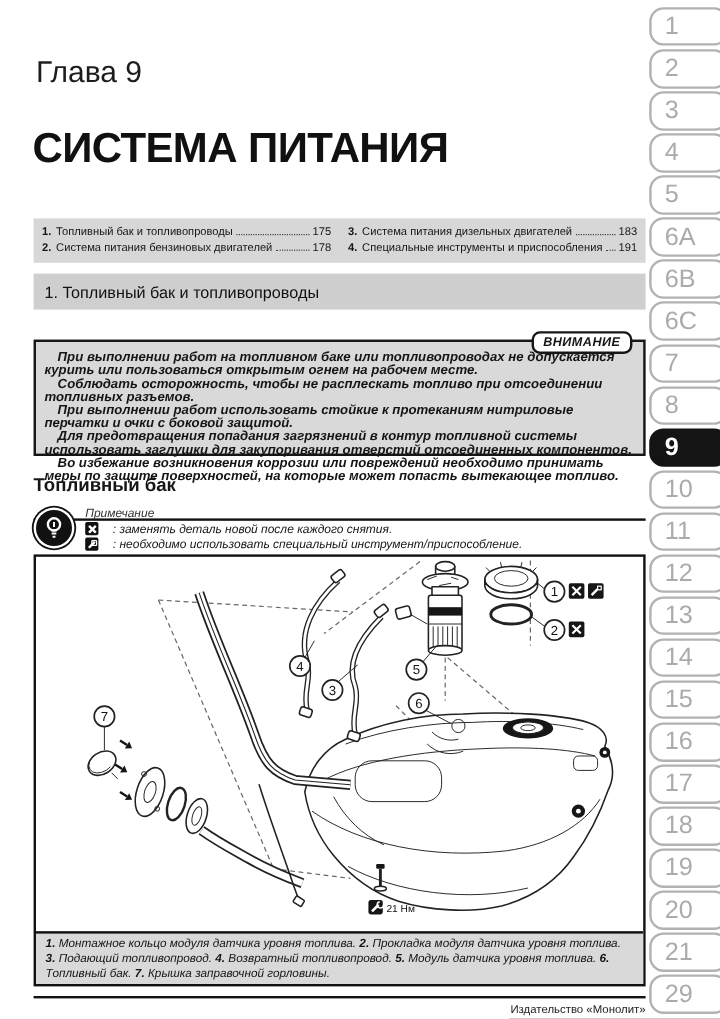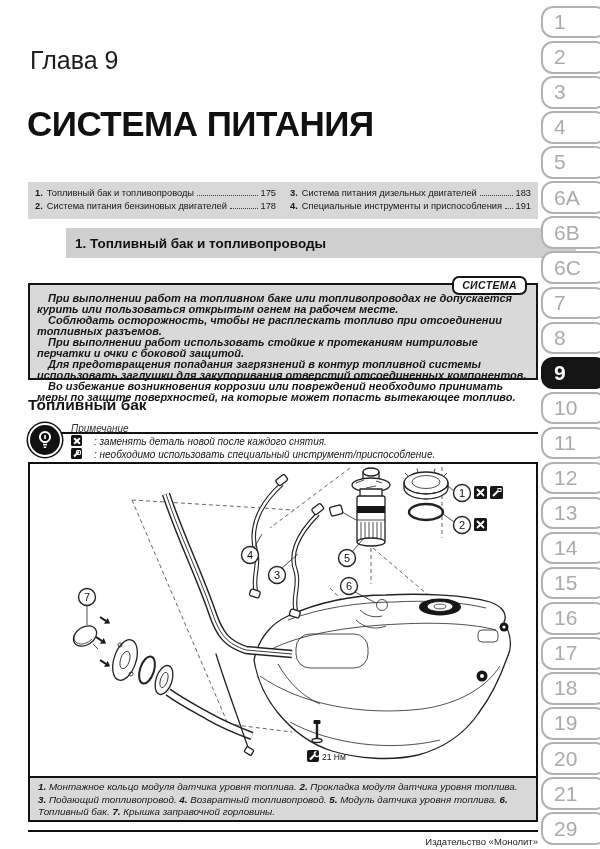--- a/index.html
+++ b/index.html
@@ -13,21 +13,21 @@
   .page-title { position:absolute; left:27px; top:104px; font-size:35px; font-weight:bold; letter-spacing:-.5px; color:#111; }
   
   .toc { position:absolute; left:28px; top:182px; width:510px; height:37px; background:#d7d7d7;
          display:flex; gap:14px; padding:5px 7px; font-size:9.3px; line-height:12.6px; }
   .toc-col { flex:1; min-width:0; }
   .toc-entry { display:flex; align-items:baseline; white-space:nowrap; }
   .toc-num { font-weight:bold; margin-right:4px; }
   .toc-leader { flex:1; border-bottom:1px dotted #444; margin:0 2px 2px 3px; min-width:6px; }
   
   .sec-header { position:absolute; left:28px; top:228px; width:510px; height:30px; background:#cfcfcf;
-                font-size:13.5px; font-weight:bold; padding:8px 0 0 9px; color:#111;margin-left:38px; }
+                font-size:13.5px; font-weight:normal; padding:8px 0 0 9px; color:#111; }
   
   .warning { position:absolute; left:28px; top:283px; width:510px; height:97px; background:#d9d9d9;
              border:2px solid #161616; padding:8px 7px 0 7px; }
   .warning-badge { position:absolute; top:-9px; right:9px; background:#fff; border:2px solid #161616;
                    border-radius:7px; font-size:10.5px; font-weight:bold; font-style:italic;
                    padding:1px 8px 2px; letter-spacing:.4px; }
   .warning p { font-size:11px; line-height:11px; font-weight:bold; font-style:italic; text-indent:11px; color:#151515; }
   
   .subsec { position:absolute; left:28px; top:396px; width:510px; font-size:15.5px; font-weight:bold;
             border-bottom:2px solid #111; padding-bottom:18px; }
@@ -114,21 +114,21 @@
           <span class="toc-label">Специальные инструменты и приспособления</span>
           <span class="toc-leader"></span>
           <span class="toc-page">191</span>
         </div>
       </div>
   </div>
 
   <div class="sec-header">1. Топливный бак и топливопроводы</div>
 
   <div class="warning">
-    <div class="warning-badge">СИСТЕМА</div>
+    <div class="warning-badge">ВНИМАНИЕ</div>
     <div>
         <p>При выполнении работ на топливном баке или топливопроводах не допускается курить или пользоваться открытым огнем на рабочем месте.</p>
         <p>Соблюдать осторожность, чтобы не расплескать топливо при отсоединении топливных разъемов.</p>
         <p>При выполнении работ использовать стойкие к протеканиям нитриловые перчатки и очки с боковой защитой.</p>
         <p>Для предотвращения попадания загрязнений в контур топливной системы использовать заглушки для закупоривания отверстий отсоединенных компонентов.</p>
         <p>Во избежание возникновения коррозии или повреждений необходимо принимать меры по защите поверхностей, на которые может попасть вытекающее топливо.</p>
       </div>
   </div>
 
   <div class="subsec">Топливный бак</div>

